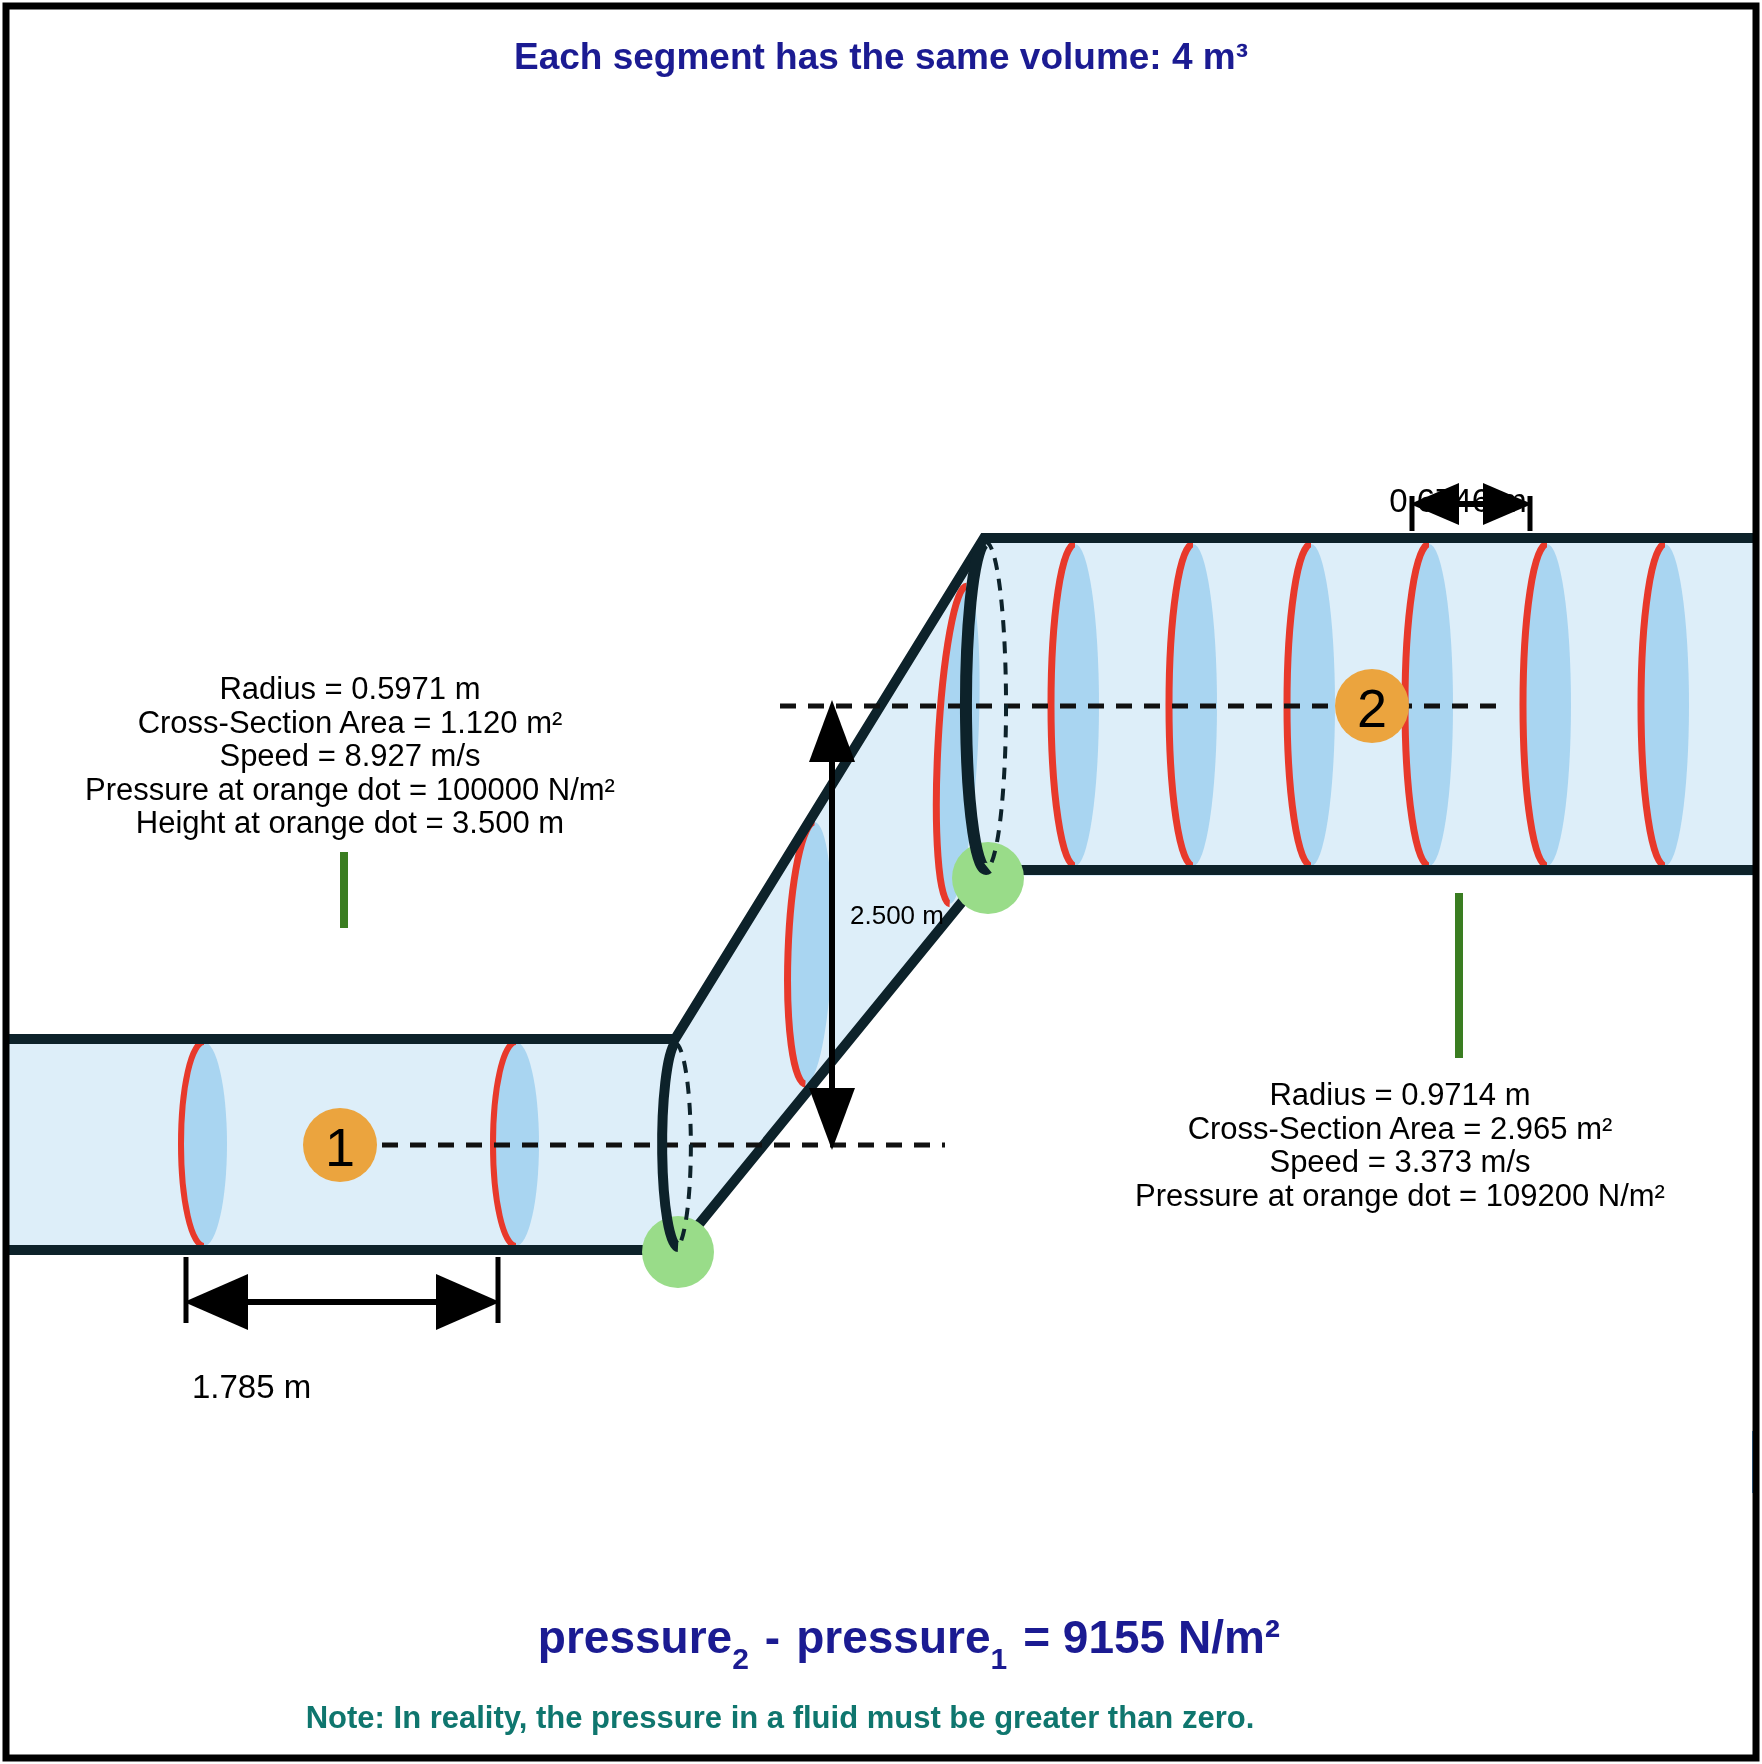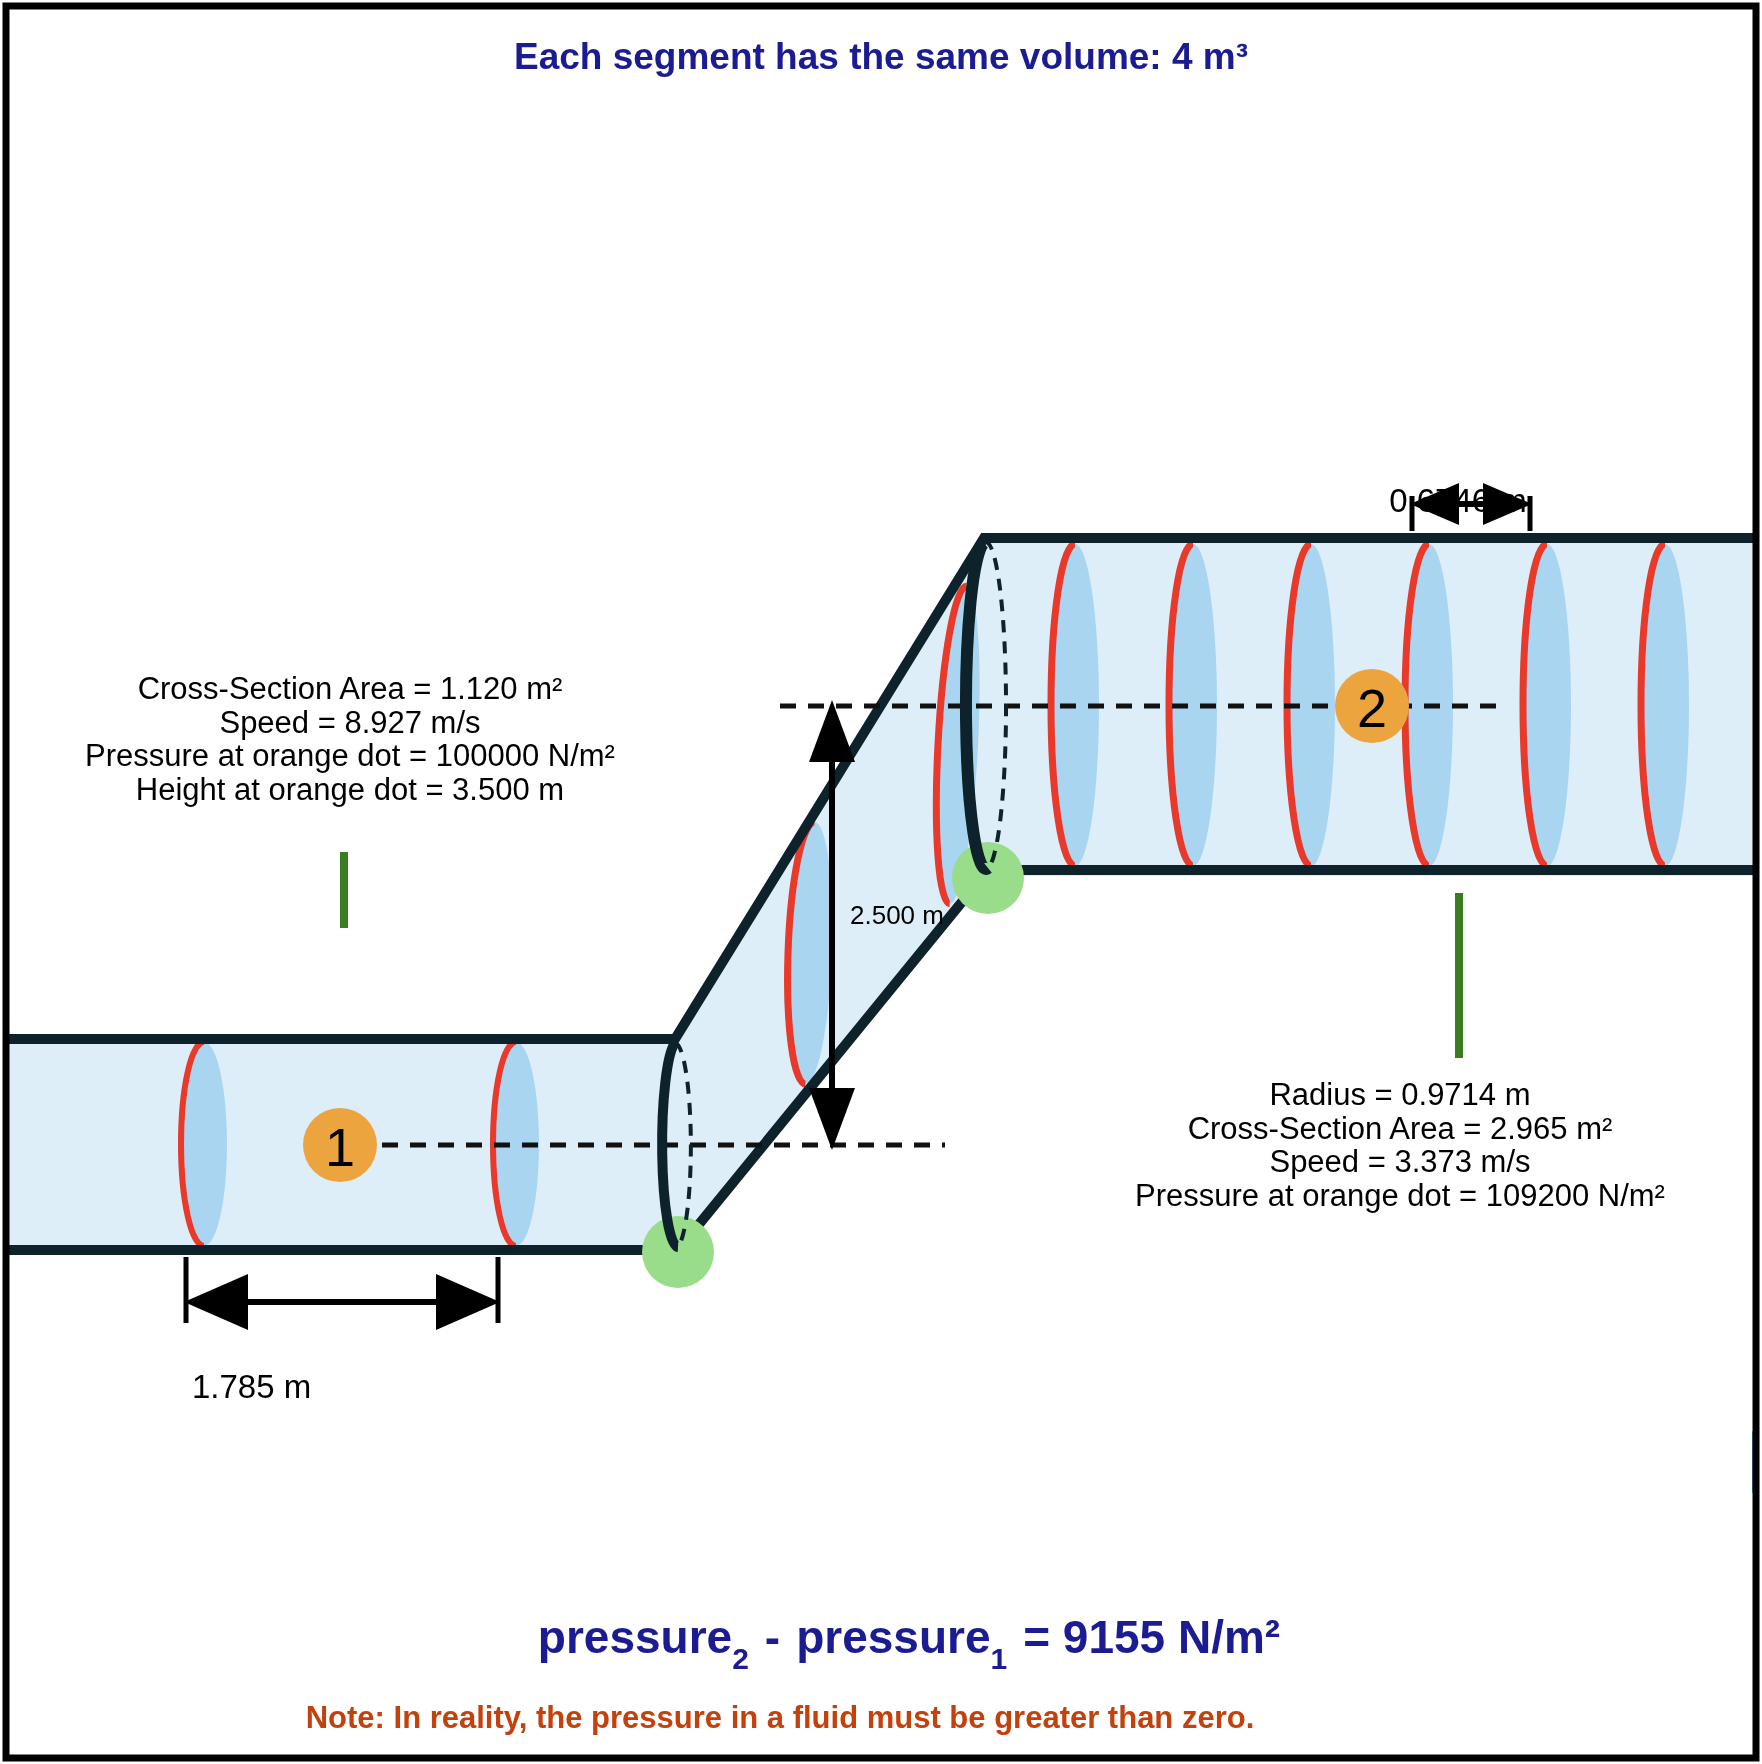--- a/index.html
+++ b/index.html
@@ -27,21 +27,21 @@
   .dim-lower{left:192px;top:1344px;width:300px;}
   .formula{
     left:0;top:1610px;width:1762px;text-align:center;
     font-size:46px;font-weight:700;color:#1b1b92;padding-left:28px;
   }
   .formula .sub{font-size:30px;position:relative;top:16px;}
   .formula .dash{margin:0 16px;}
   .formula .eq{margin-left:16px;}
   .note{
     left:0;top:1700px;width:1560px;text-align:center;
-    font-size:31px;font-weight:700;color:#c2410c;
+    font-size:31px;font-weight:700;color:#0f766e;
   }
   .dot-label{font-size:54px;fill:#000;}
 </style>
 </head>
 <body>
 
 <div id="canvas">
 
   <svg width="1762" height="1764" viewBox="0 0 1762 1764">
 
@@ -139,20 +139,21 @@
     <path d="M 1459,893 V 1058" stroke="#3a7d21" stroke-width="8" fill="none"></path>
 
     <rect x="1752" y="1431" width="7" height="62" fill="#4f97d8"></rect>
 
     <rect x="6" y="6" width="1750" height="1752" fill="none" stroke="#000" stroke-width="7"></rect>
   </svg>
 
   <div class="txt title">Each segment has the same volume: 4 m³</div>
 
   <div class="txt block block-left">
+    <div>Radius = 0.5971 m</div>
     <div>Cross-Section Area = 1.120 m²</div>
     <div>Speed = 8.927 m/s</div>
     <div>Pressure at orange dot = 100000 N/m²</div>
     <div>Height at orange dot = 3.500 m</div>
   </div>
 
   <div class="txt block block-right">
     <div>Radius = 0.9714 m</div>
     <div>Cross-Section Area = 2.965 m²</div>
     <div>Speed = 3.373 m/s</div>

